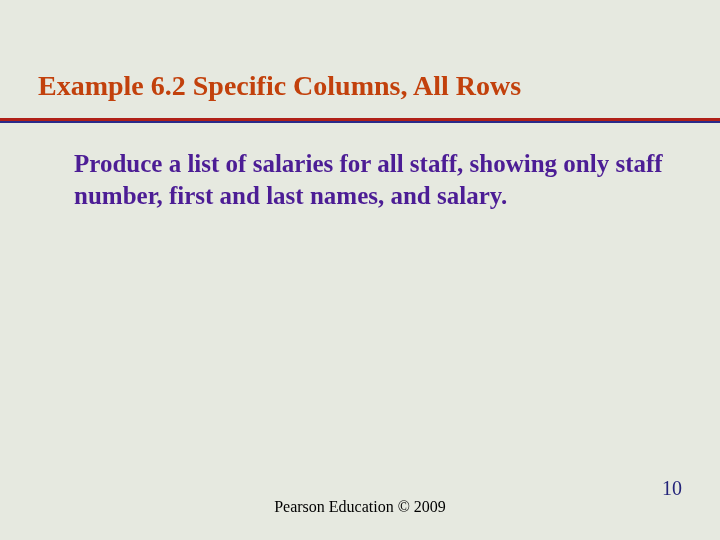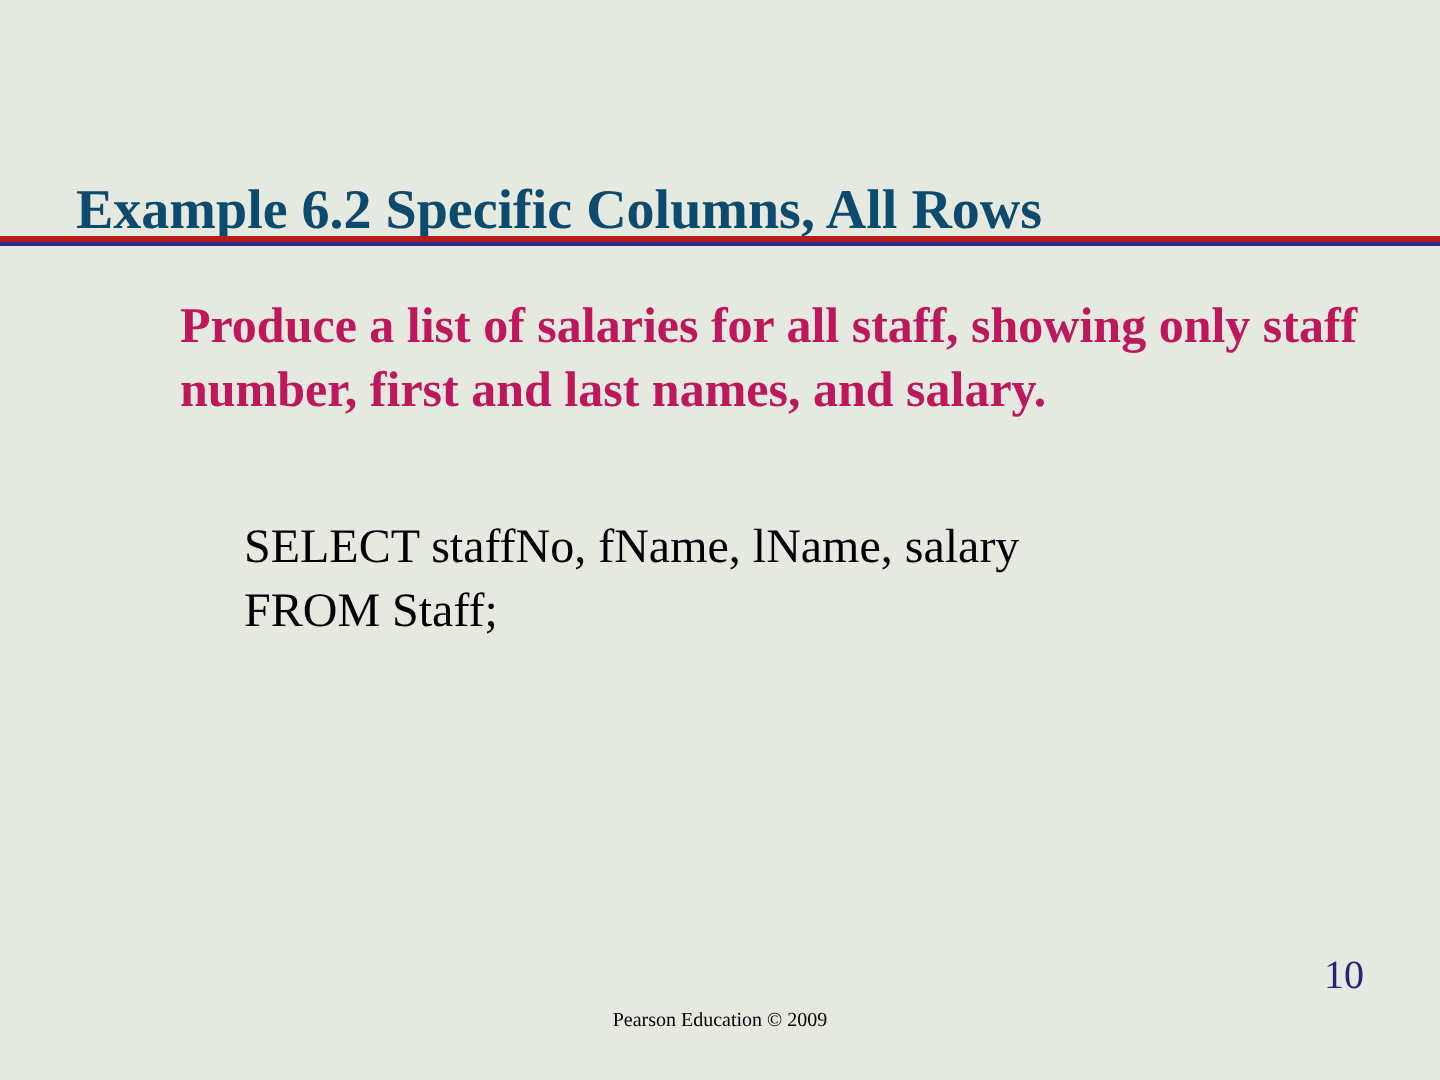--- a/index.html
+++ b/index.html
@@ -13,67 +13,67 @@
   }
   .slide {
     position: relative;
     width: 720px;
     height: 540px;
     box-sizing: border-box;
   }
   .heading {
     position: absolute;
     left: 38px;
-    top: 90px;
+    top: 70px;
     font-size: 28px;
     font-weight: bold;
-    color: #0c4a6e;
+    color: #c2410c;
   }
   .rule-red {
     position: absolute;
     left: 0;
     top: 118px;
     width: 720px;
     height: 3px;
     background: #b02018;
   }
   .rule-blue {
     position: absolute;
     left: 0;
     top: 121px;
     width: 720px;
     height: 2px;
     background: #2a2a8a;
   }
   .body-text {
     position: absolute;
-    left: 90px;
+    left: 74px;
     top: 148px;
     width: 590px;
     font-size: 25px;
     font-weight: bold;
     line-height: 1.28;
-    color: #be185d;
+    color: #4c1d95;
   }
   .sql {
     position: absolute;
     left: 122px;
     top: 258px;
     width: 540px;
     font-size: 24px;
     line-height: 1.35;
     color: #000;
   }
   .footer {
     position: absolute;
     left: 0;
     bottom: 24px;
     width: 720px;
     text-align: center;
-    font-size: 10px;
+    font-size: 16px;
     color: #000;
   }
   .page-num {
     position: absolute;
     right: 38px;
     bottom: 40px;
     font-size: 20px;
     color: #24247a;
   }
 </style>
@@ -82,22 +82,18 @@
 
 <div class="slide">
 
   <div class="heading">Example 6.2  Specific Columns, All Rows</div>
 
   <div class="rule-red"></div>
   <div class="rule-blue"></div>
 
   <div class="body-text">Produce a list of salaries for all staff, showing only staff number, first and last names, and salary.</div>
 
-  <div class="sql">
-    <div>SELECT staffNo, fName, lName, salary</div>
-    <div>FROM Staff;</div>
-  </div>
 
   <div class="footer">Pearson Education © 2009</div>
 
   <div class="page-num">10</div>
 
 </div>
 
 </body></html>

